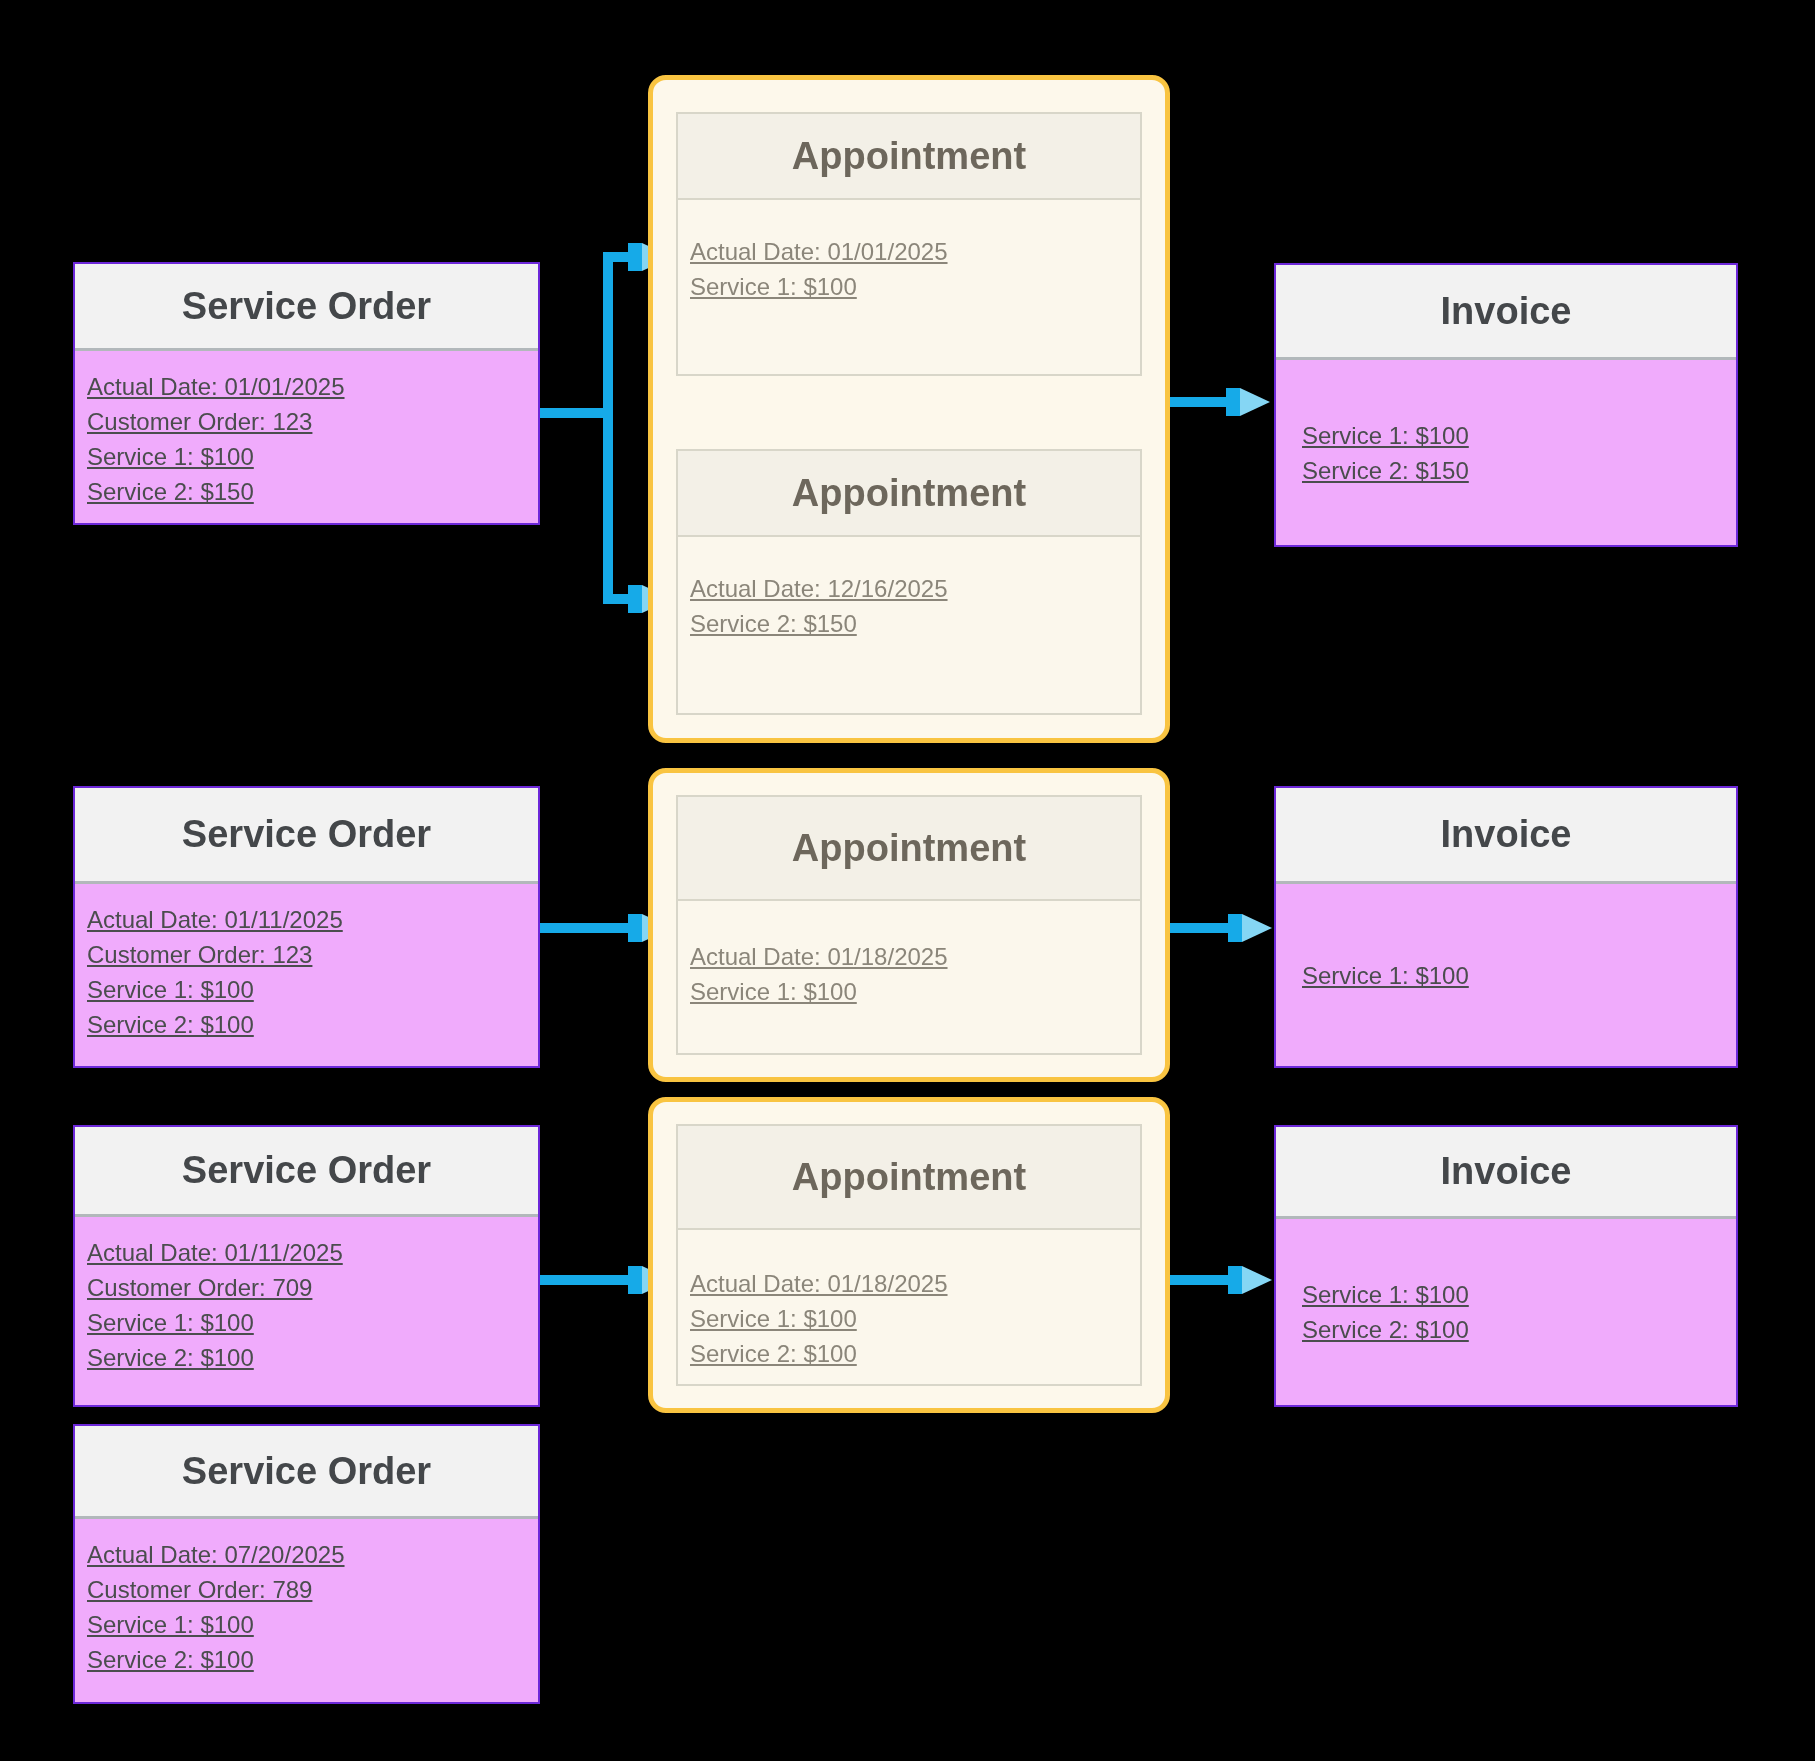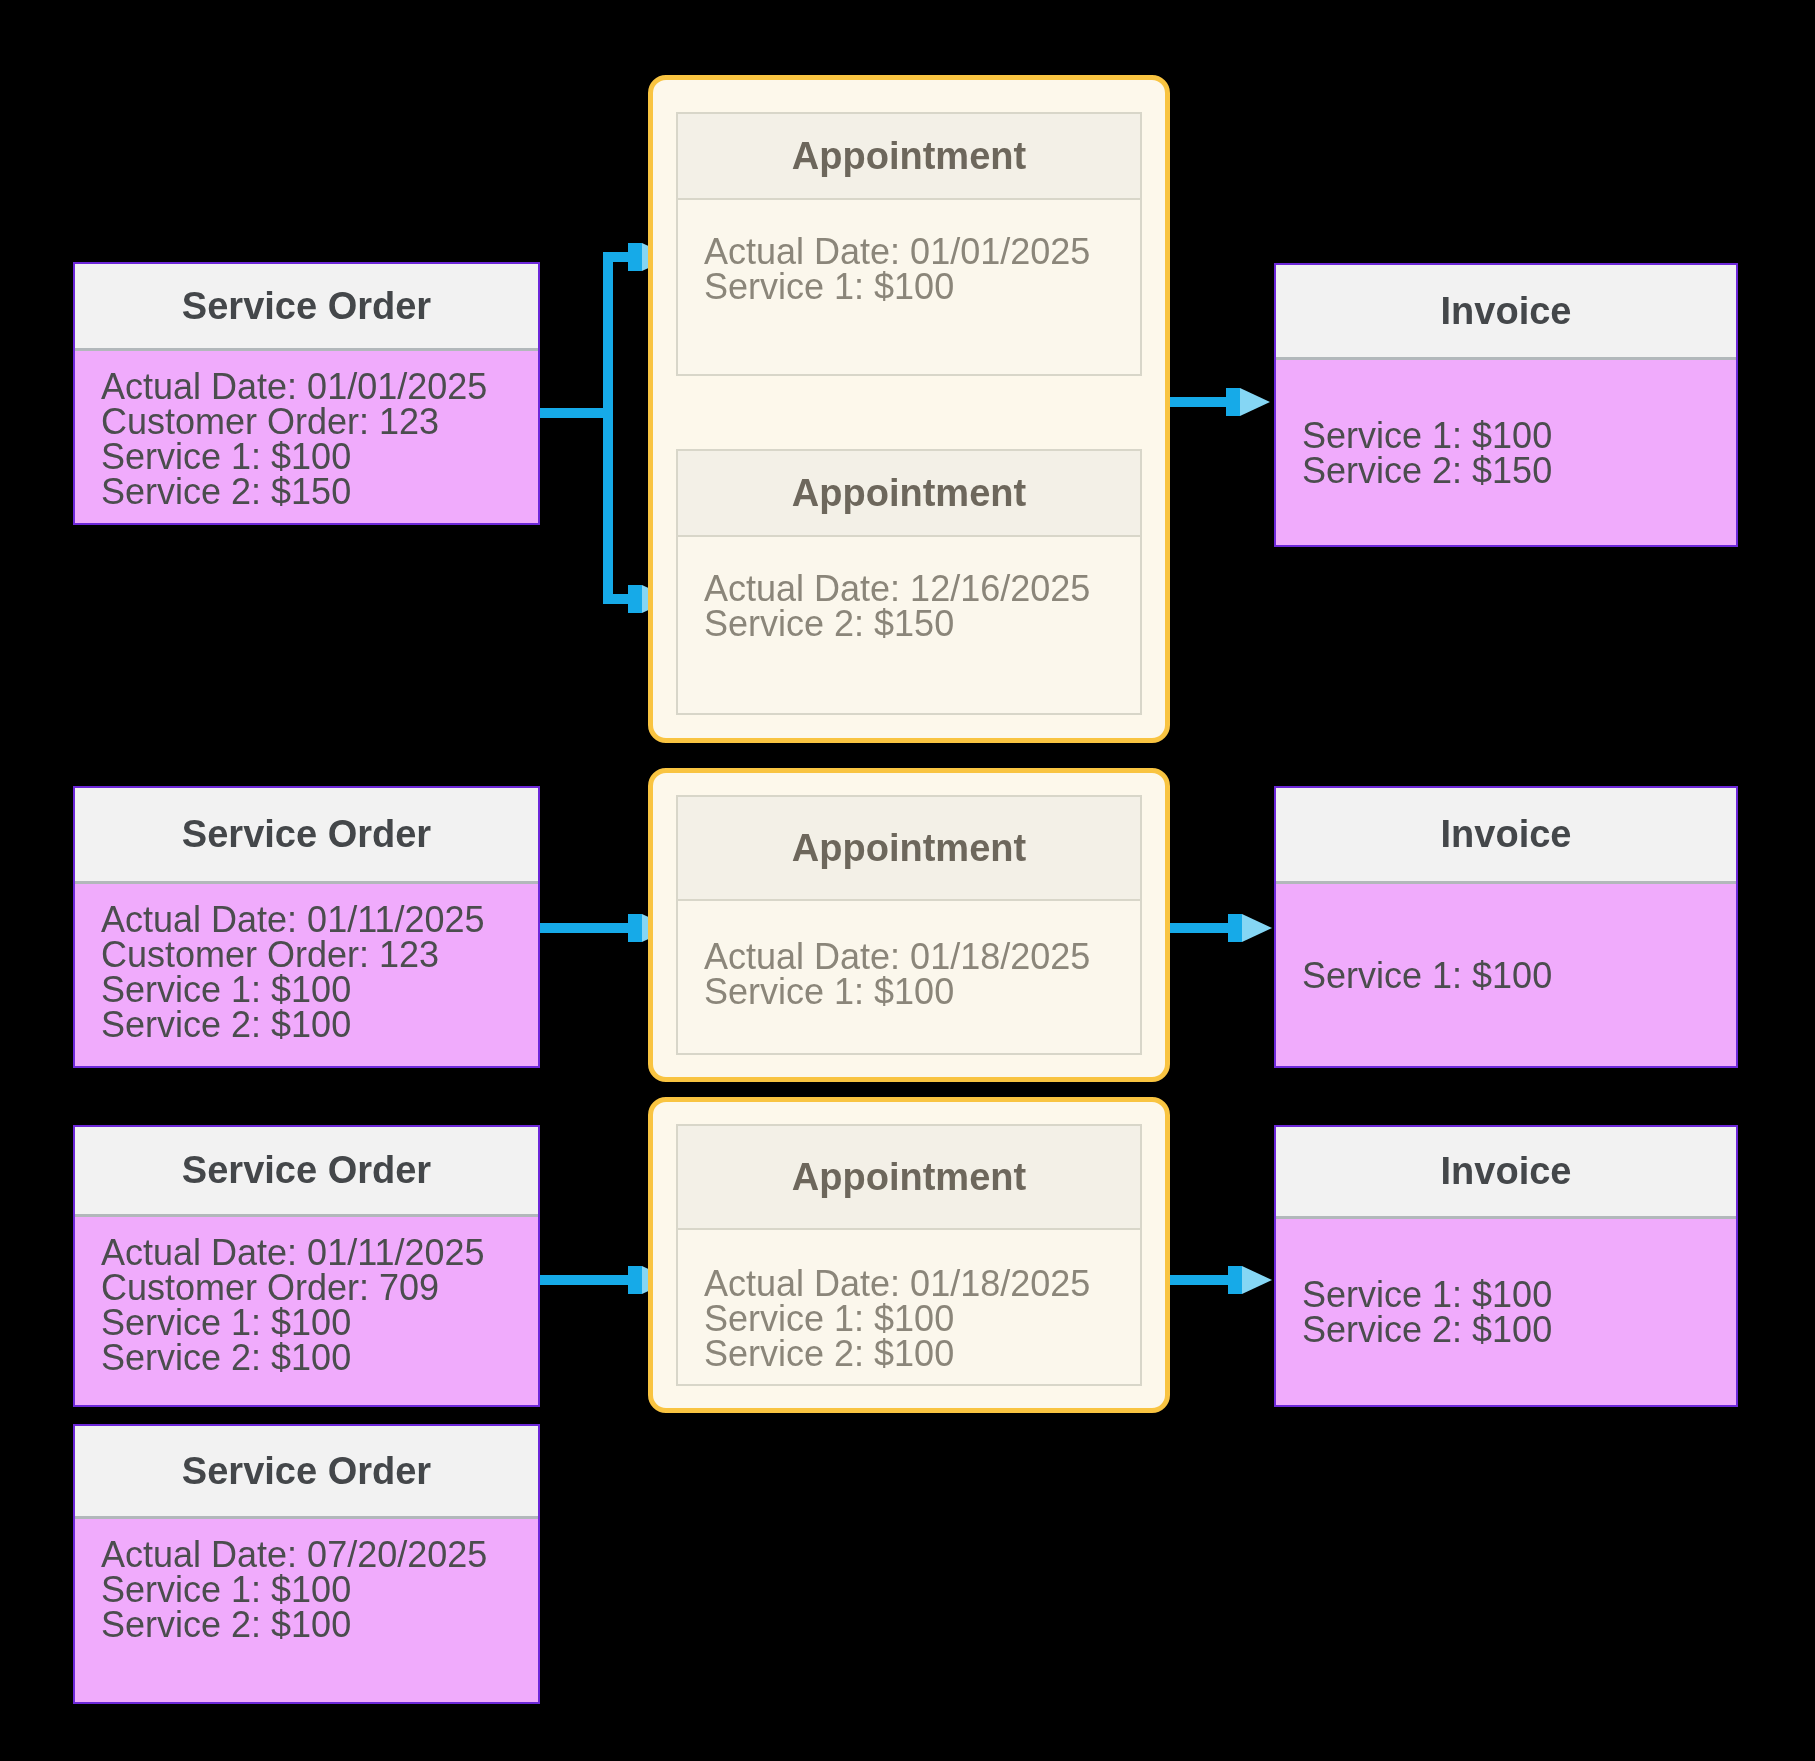--- a/index.html
+++ b/index.html
@@ -23,23 +23,24 @@
   .node .hdr{
     background:#f2f2f2;
     border-bottom:3px solid #b2b8bb;
     display:flex;align-items:center;justify-content:center;
     font-weight:bold;font-size:38px;color:#44474a;
     flex:0 0 auto;
     box-sizing:border-box;
   }
   .node .bod{
     flex:1 1 auto;
-    padding:18px 0 0 26px;
-    font-size:36px;line-height:35px;color:#4b4d4e;
-    box-sizing:border-box;
+    padding:18px 0 0 12px;
+    font-size:24px;line-height:35px;color:#4b4d4e;
+    box-sizing:border-box;
+    text-decoration:underline;
   }
   .node.center-body .bod{
     display:flex;flex-direction:column;justify-content:center;padding-top:0;
   }
 
   
   .ycontainer{
     position:absolute;
     background:#fdf8eb;
     border:5px solid #f9c441;
@@ -202,18 +203,19 @@
     <div class="bod" style="padding-left:26px;">
       <div>Service 1: $100</div>
       <div>Service 2: $100</div>
     </div>
   </div>
 
   <div class="node" style="left:73px;top:1424px;width:467px;height:280px;">
     <div class="hdr" style="height:93px;">Service Order</div>
     <div class="bod">
       <div>Actual Date: 07/20/2025</div>
+      <div>Customer Order: 789</div>
       <div>Service 1: $100</div>
       <div>Service 2: $100</div>
     </div>
   </div>
 
 </div>
 
 </body></html>

